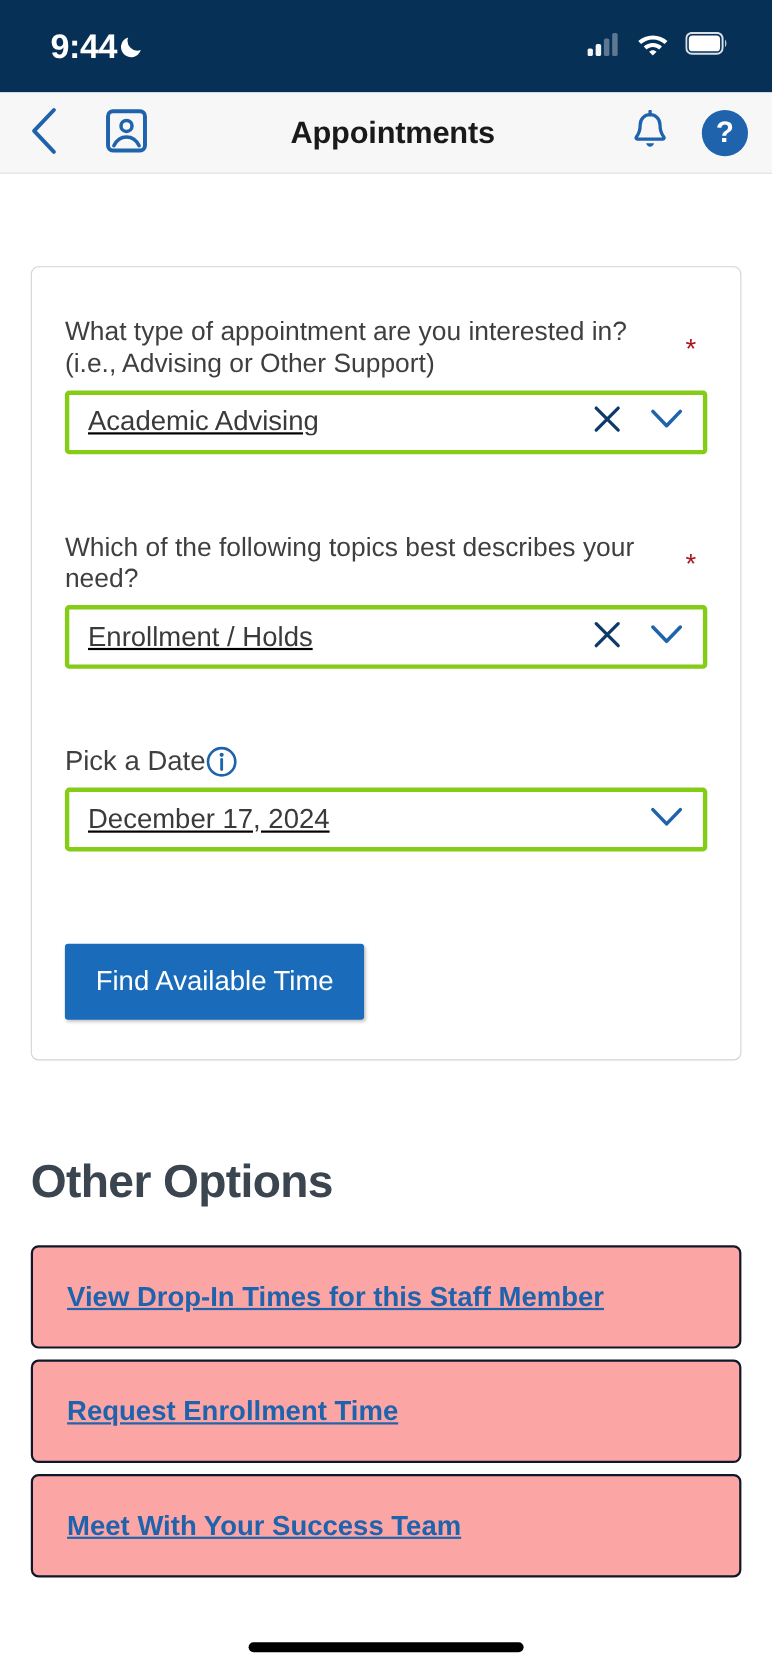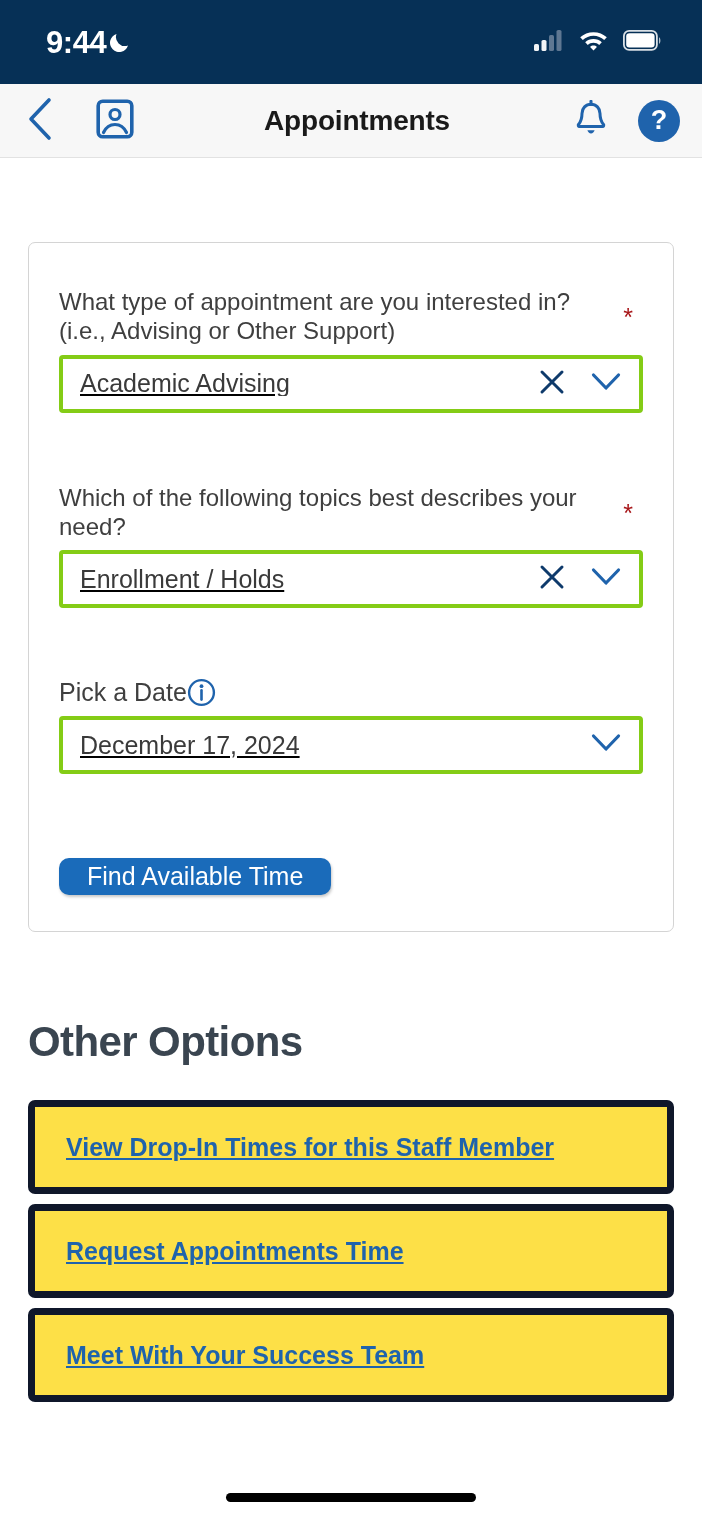--- a/index.html
+++ b/index.html
@@ -84,35 +84,35 @@
 
   .gap-block { height:60px; }
 
   .pick-label-row { display:flex; align-items:center; }
   .pick-label { font-size:25px; color:#3F3F3F; }
   .info-icon { display:flex; align-items:center; cursor:pointer; }
 
   .btn-row { margin-top:84px; }
   .primary-btn {
     background:#1A6BBA; color:#ffffff;
-    border:none; border-radius:10px;
+    border:none; border-radius:3px;
     font-size:25px; font-family:"Liberation Sans", sans-serif;
-    padding:4px 28px; cursor:pointer;
+    padding:20px 28px; cursor:pointer;
     box-shadow:1px 2px 3px rgba(0,0,0,0.22);
   }
 
   .section-title {
     margin-top:86px; font-size:42px; font-weight:bold;
     color:#3A4550; letter-spacing:-0.6px;
   }
 
   .options-list { margin-top:34px; display:flex; flex-direction:column; gap:10px; }
   .option-card {
-    border:7px solid #0f172a; border-radius:7px;
-    background:#fde047; height:94px;
+    border:2px solid #0f172a; border-radius:7px;
+    background:#fca5a5; height:94px;
     display:flex; align-items:center; padding:0 31px;
   }
   .option-link {
     font-size:25px; color:#1F63AC; text-decoration:underline;
     font-weight:bold; cursor:pointer;
   }
 
   
   .home-indicator {
     position:absolute; bottom:18px; left:50%; transform:translateX(-50%);
@@ -277,21 +277,21 @@
       </div>
     </div>
 
     <h2 class="section-title">Other Options</h2>
 
     <div class="options-list">
       <div class="option-card">
         <a class="option-link">View Drop-In Times for this Staff Member</a>
       </div>
       <div class="option-card">
-        <a class="option-link">Request Appointments Time</a>
+        <a class="option-link">Request Enrollment Time</a>
       </div>
       <div class="option-card">
         <a class="option-link">Meet With Your Success Team</a>
       </div>
     </div>
   </div>
 
   <div class="home-indicator"></div>
 </div>
 

